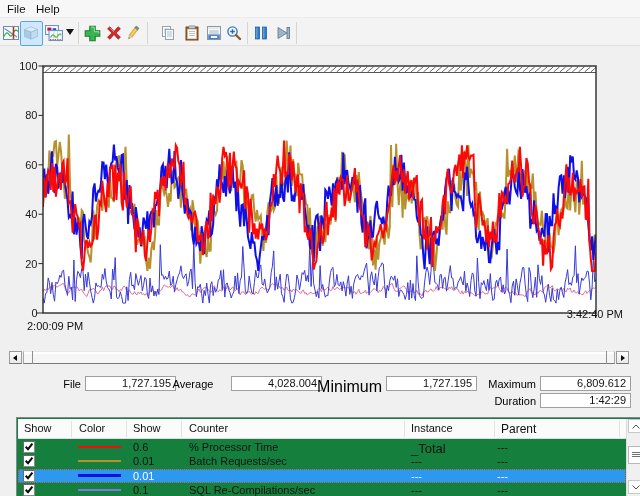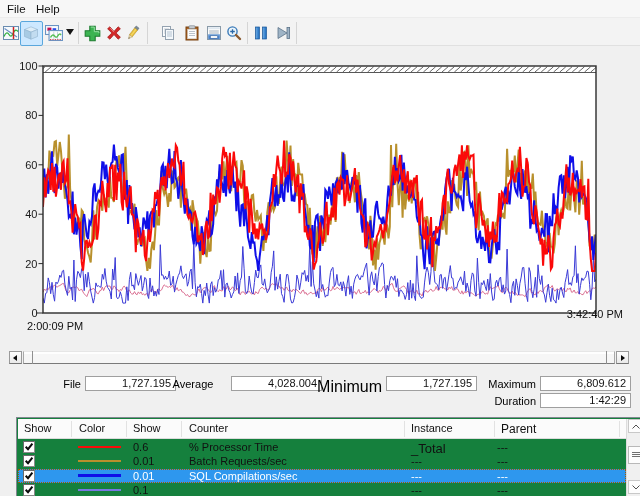--- a/index.html
+++ b/index.html
@@ -288,30 +288,30 @@
     <div style="position:absolute;left:394px;top:37px;font-size:11px;color:#111">---</div>
     <div style="position:absolute;left:480px;top:37px;font-size:11px;color:#111">---</div>
     <div style="position:absolute;left:1px;top:51px;width:608px;height:14px;background:#2e97ee;outline:1px dotted #a35a00;outline-offset:-1px"></div>
     <div style="position:absolute;left:6px;top:52px;width:12px;height:12px;background:#fff;border:1px solid #8a8a8a;border-top-color:#6a6a6a;border-left-color:#6a6a6a;box-sizing:border-box">
       <svg width="10" height="10" viewBox="0 0 10 10" style="position:absolute;left:0;top:0">
         <path d="M1.7 4.8 L4 7.2 L8.4 1.6" stroke="#0a0a0a" stroke-width="2" fill="none"></path>
       </svg>
     </div>
     <div style="position:absolute;left:61px;top:56px;width:43px;height:3px;background:#0f0fe8"></div>
     <div style="position:absolute;left:116px;top:52px;font-size:11px;color:#fff">0.01</div>
-    <div style="position:absolute;left:172px;top:52px;font-size:11px;color:#fff">SQL Compilations/sec</div>
     <div style="position:absolute;left:394px;top:52px;font-size:11px;color:#fff">---</div>
     <div style="position:absolute;left:480px;top:52px;font-size:11px;color:#fff">---</div>
     <div style="position:absolute;left:6px;top:66px;width:12px;height:12px;background:#fff;border:1px solid #8a8a8a;border-top-color:#6a6a6a;border-left-color:#6a6a6a;box-sizing:border-box">
       <svg width="10" height="10" viewBox="0 0 10 10" style="position:absolute;left:0;top:0">
         <path d="M1.7 4.8 L4 7.2 L8.4 1.6" stroke="#0a0a0a" stroke-width="2" fill="none"></path>
       </svg>
     </div>
     <div style="position:absolute;left:61px;top:71px;width:43px;height:2px;background:#7977e3"></div>
     <div style="position:absolute;left:116px;top:66px;font-size:11px;color:#111">0.1</div>
+    <div style="position:absolute;left:172px;top:66px;font-size:11px;color:#111">SQL Re-Compilations/sec</div>
     <div style="position:absolute;left:394px;top:66px;font-size:11px;color:#111">---</div>
     <div style="position:absolute;left:480px;top:66px;font-size:11px;color:#111">---</div>
     <div style="position:absolute;left:609px;top:1px;width:17px;height:78px;background:#f0f0f0;border-left:1px solid #dcdcdc;box-sizing:border-box"><div style="position:absolute;left:1px;top:0px;width:15px;height:14px;background:#fdfdfd;border:1px solid #c8c8c8;box-sizing:border-box"></div><svg width="8" height="5" viewBox="0 0 8 5" style="position:absolute;left:5px;top:5px">
         <path d="M0.5 4.5 L4 1 L7.5 4.5" stroke="#505050" fill="none"></path>
       </svg><div style="position:absolute;left:1px;top:27px;width:15px;height:18px;background:#fdfdfd;border:1px solid #b8b8b8;box-sizing:border-box"></div><g></g><svg width="9" height="6" viewBox="0 0 9 6" style="position:absolute;left:4.5px;top:33px">
         <g stroke="#707070">
           <line x1="0" y1="0.5" x2="9" y2="0.5"></line>
           <line x1="0" y1="2.5" x2="9" y2="2.5"></line>
           <line x1="0" y1="4.5" x2="9" y2="4.5"></line>
         </g>

